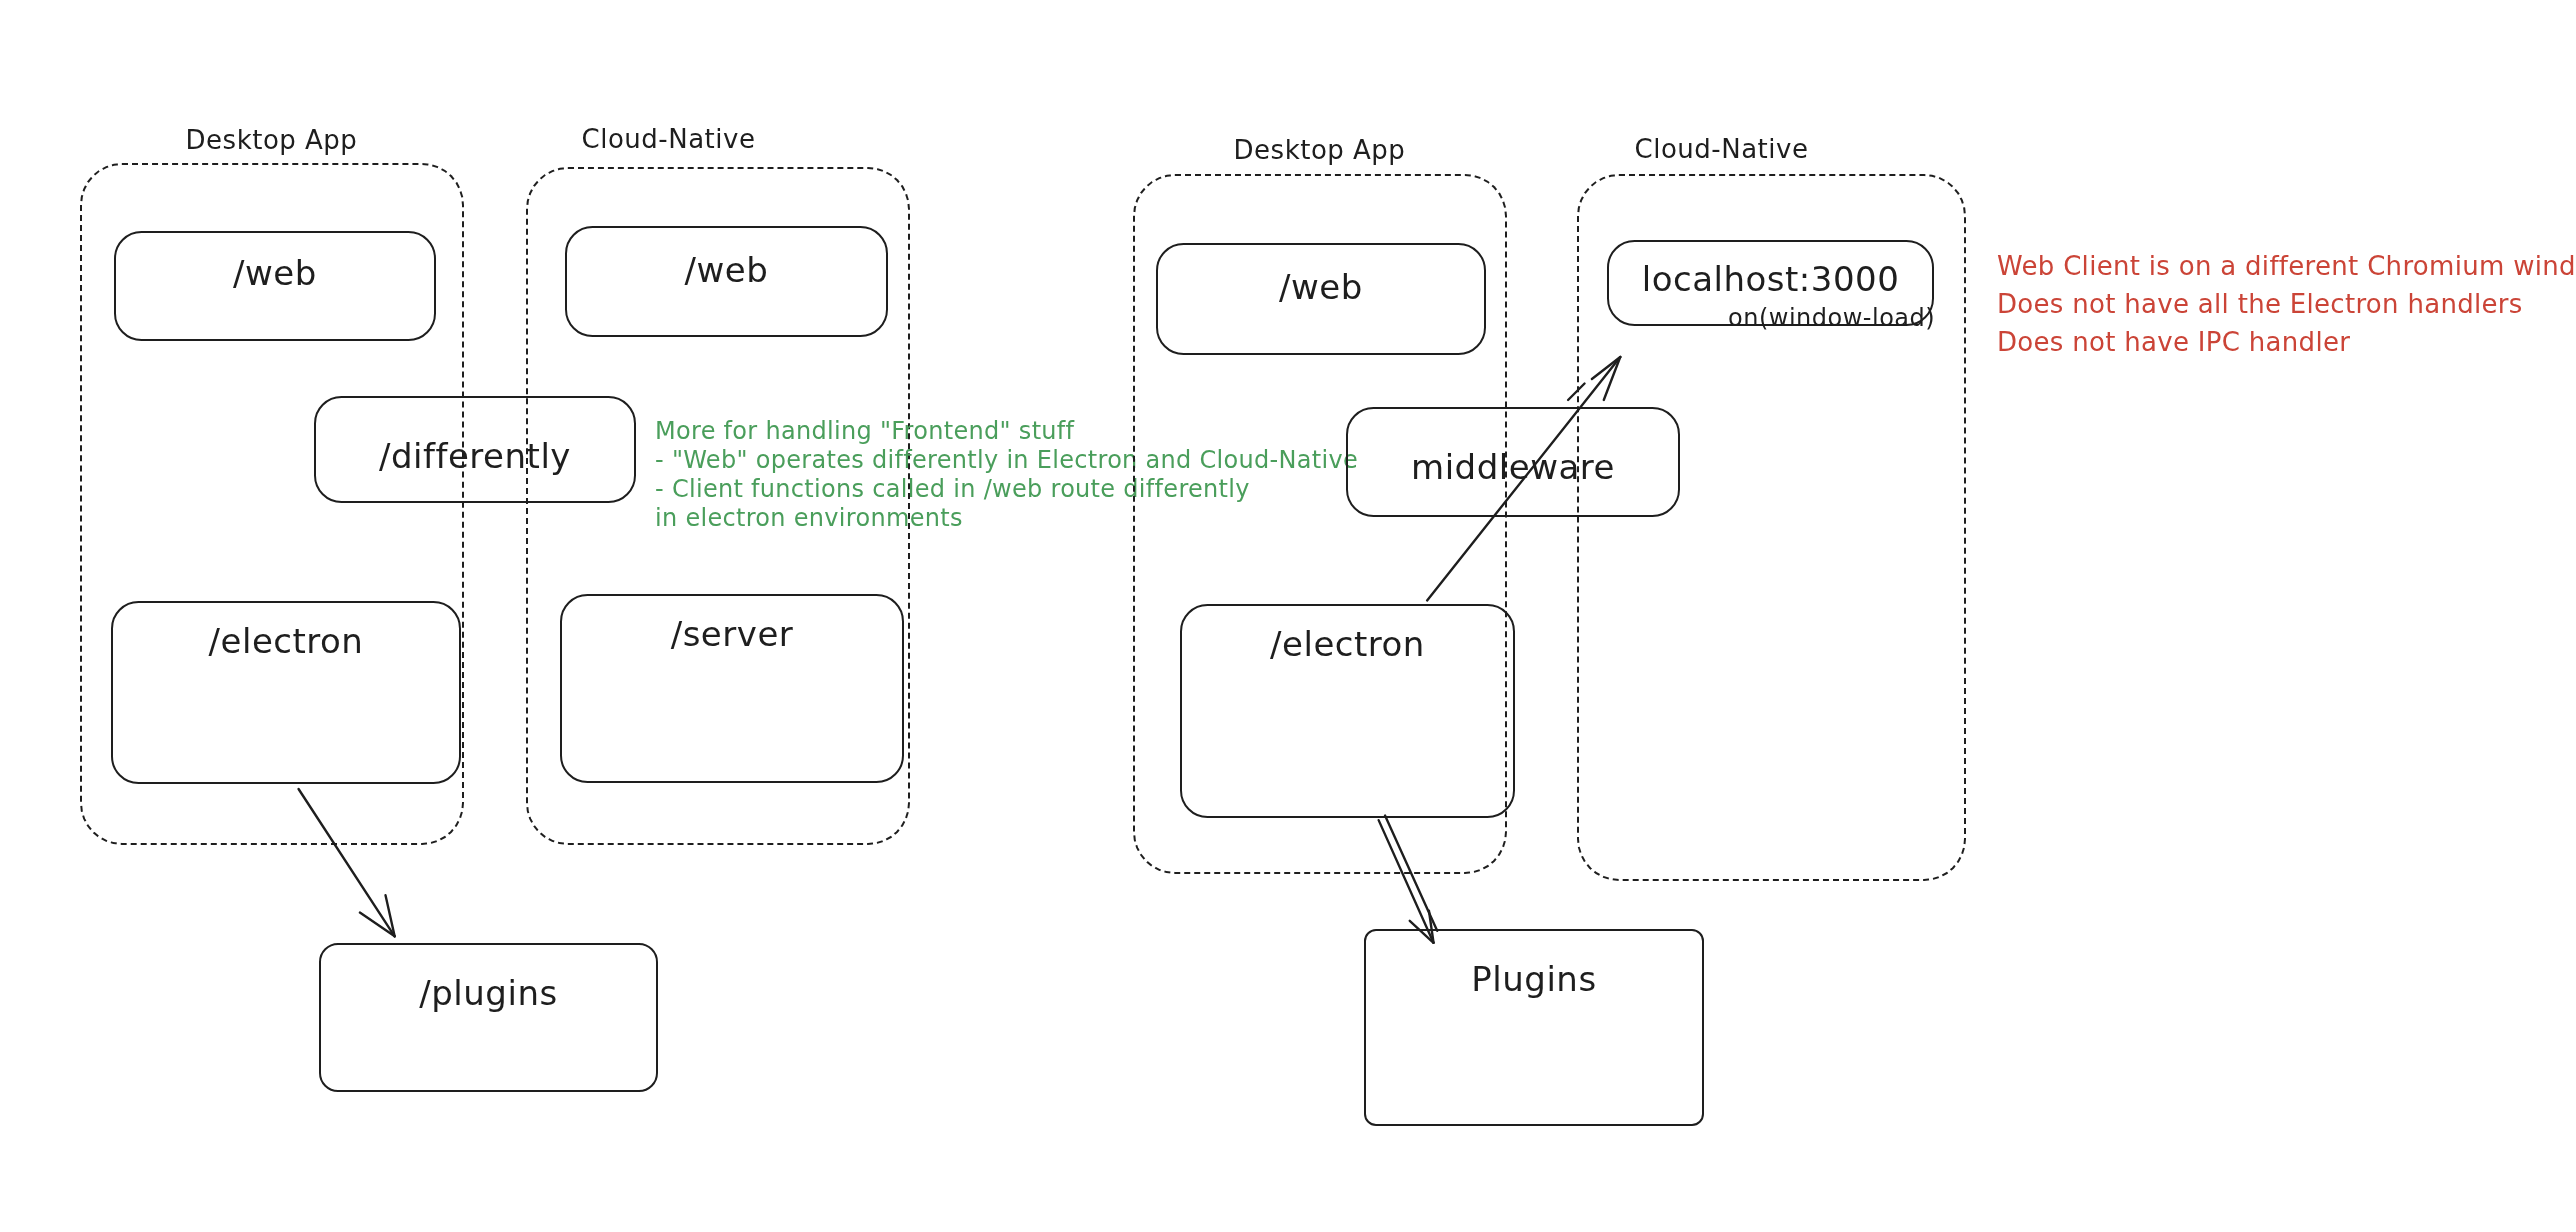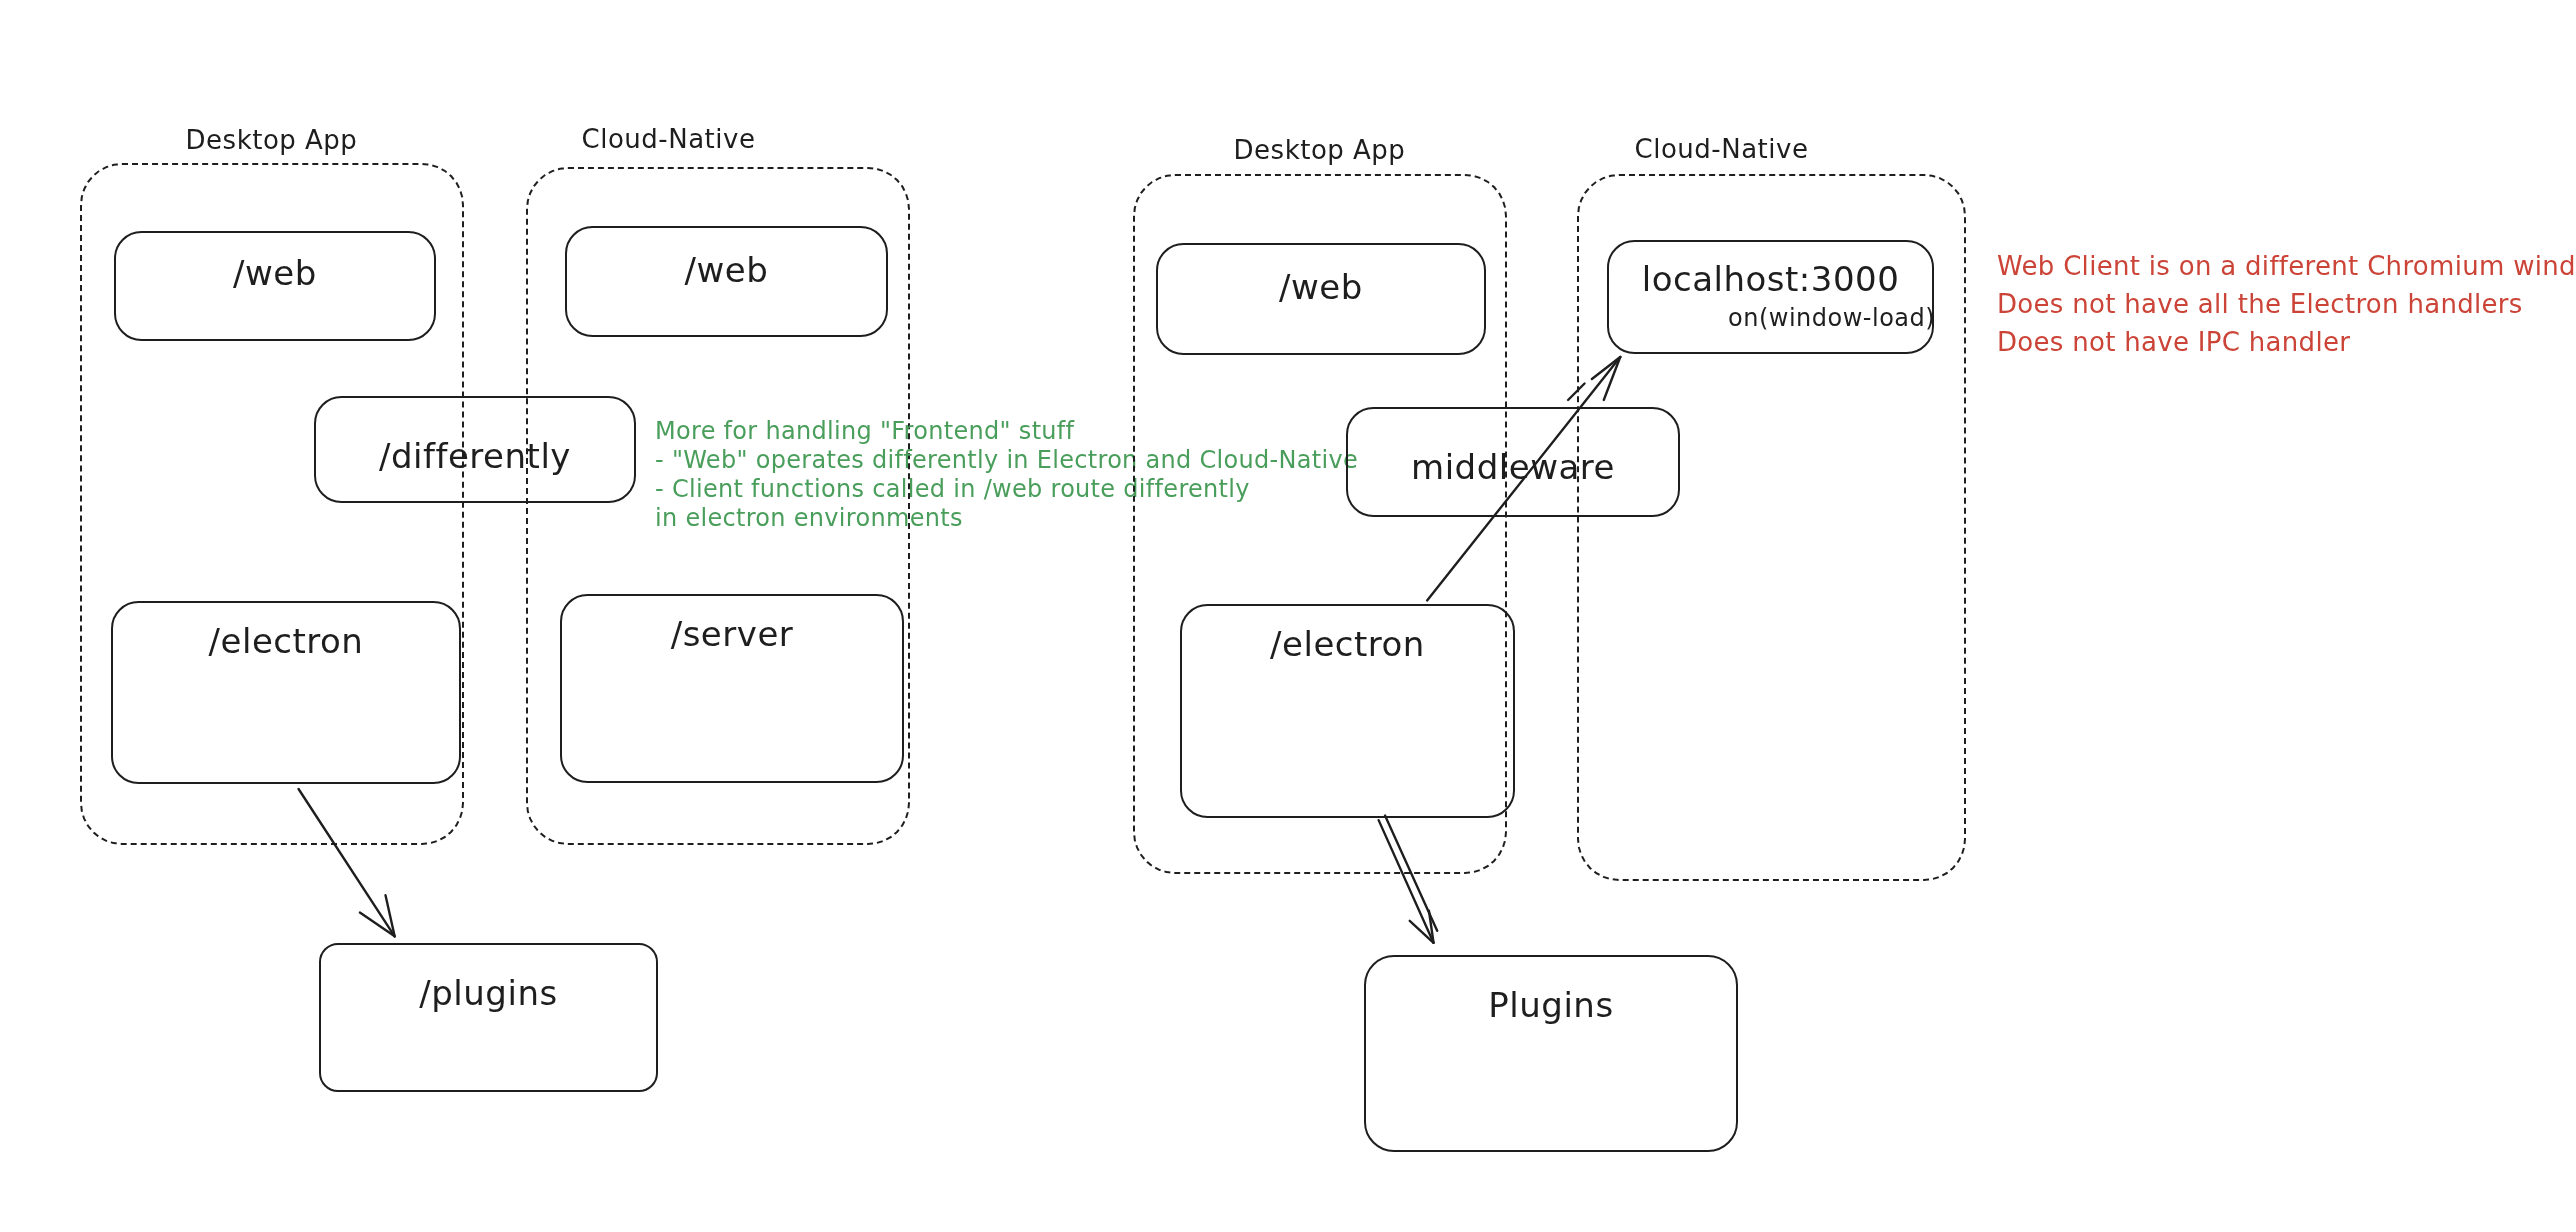--- a/index.html
+++ b/index.html
@@ -85,34 +85,34 @@
   <div class="group-label" style="left:1621px;top:134px;width:201px;">Cloud-Native</div>
 
   <div class="container" style="left:1133px;top:174px;width:374px;height:700px;"></div>
 
   <div class="container" style="left:1577px;top:174px;width:389px;height:707px;"></div>
 
   <div class="node" style="left:1156px;top:243px;width:330px;height:112px;">
     <div class="lbl" style="top:22px;">/web</div>
   </div>
 
-  <div class="node" style="left:1607px;top:240px;width:327px;height:114px;padding-left:24px;">
+  <div class="node" style="left:1607px;top:240px;width:327px;height:86px;padding-left:24px;">
     <div class="lbl" style="top:16.5px;">localhost:3000</div>
     <div class="lbl red-text" style="top:62px;left:119px;right:9.2px;font-size:24px;">on(window-load)</div>
   </div>
 
   <div class="node" style="left:1346px;top:407px;width:334px;height:110px;">
     <div class="lbl" style="top:38px;">middleware</div>
   </div>
 
   <div class="node" style="left:1180px;top:604px;width:335px;height:214px;">
     <div class="lbl" style="top:18.3px;">/electron</div>
   </div>
 
-  <div class="node" style="left:1364px;top:955px;width:374px;height:197px;border-radius:30px;">
+  <div class="node" style="left:1364px;top:929px;width:340px;height:197px;border-radius:12px;">
     <div class="lbl" style="top:27.5px;">Plugins</div>
   </div>
 
   <div class="note note-red" style="left:1997px;top:247px;">
     <div>Web Client is on a different Chromium window</div>
     <div>Does not have all the Electron handlers</div>
     <div>Does not have IPC handler</div>
   </div>
 
   <svg class="arrows" width="2576" height="1232" viewBox="0 0 2814 1346">

